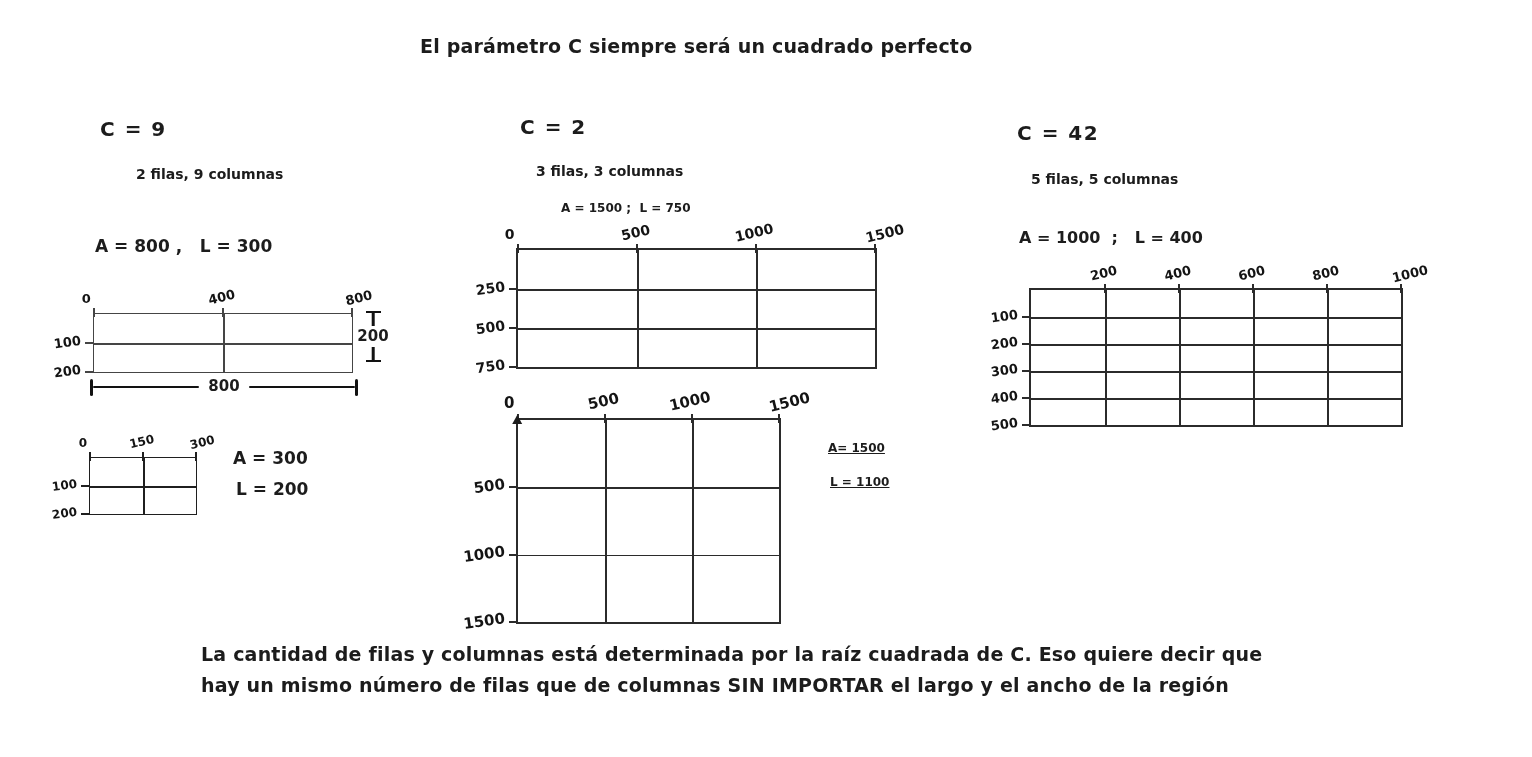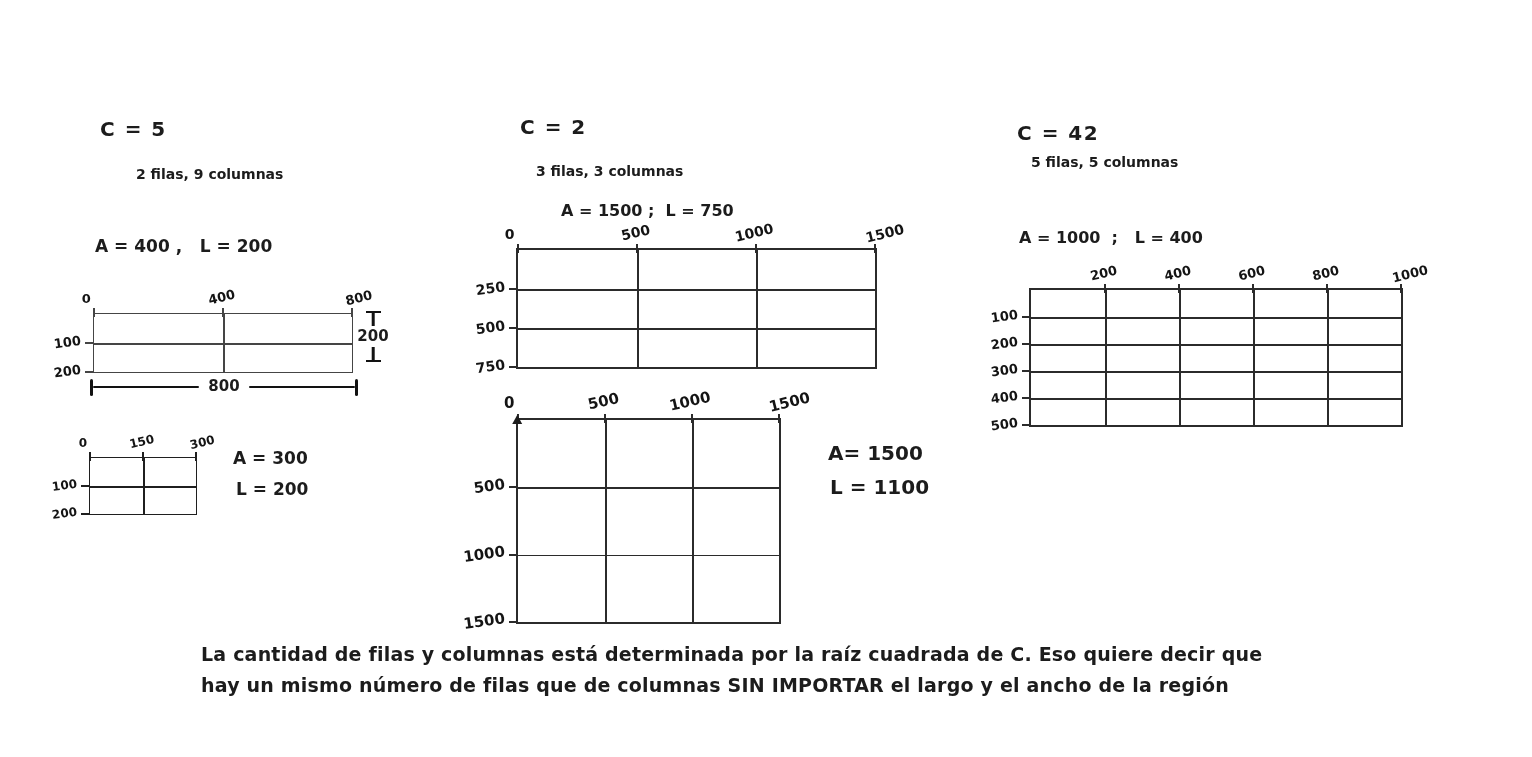--- a/index.html
+++ b/index.html
@@ -5,21 +5,21 @@
   html,body{margin:0;padding:0;background:#ffffff;}
   .canvas{
     position:relative;width:1532px;height:757px;background:#ffffff;
     overflow:hidden;font-family:"DejaVu Sans",sans-serif;color:#1c1c1c;
   }
   .hand{position:absolute;color:#1c1c1c;font-weight:600;white-space:pre;line-height:1.15;}
   .title{font-size:19px;letter-spacing:.2px;}
   .heading{font-size:20px;letter-spacing:1.5px;}
   .subtitle{font-size:14px;}
   .params{font-size:17px;font-weight:700;}
-  .side-label{font-size:20px;font-weight:700;}
+  .side-label{font-size:12px;font-weight:700;text-decoration:underline;}
   .footer{font-size:19px;letter-spacing:.2px;}
 
   .grid{position:absolute;box-sizing:border-box;background:transparent;}
   .gline{position:absolute;}
   .tickdash{position:absolute;}
   .tlabel{position:absolute;font-weight:700;color:#141414;white-space:nowrap;
           font-family:"DejaVu Sans",sans-serif;}
   .origin-arrow{position:absolute;width:0;height:0;
     border-left:5px solid transparent;border-right:5px solid transparent;
     border-bottom:9px solid #1c1c1c;}
@@ -37,24 +37,25 @@
     top:0;width:2.6px;height:100%;background:#121212;}
   .vdim .vcap.top{border-top:2.6px solid #121212;}
   .vdim .vcap.bottom{border-bottom:2.6px solid #121212;}
   .vdim .vdimlabel{font-size:15px;font-weight:700;position:static;padding:2px 0;}
 </style>
 </head>
 <body>
 
 <div class="canvas">
 
+  <div class="hand title" style="left:420px;top:36px;">El parámetro C siempre será un cuadrado perfecto</div>
 
-  <div class="hand heading" style="left:100px;top:118px;">C = 5</div>
+  <div class="hand heading" style="left:100px;top:118px;">C = 9</div>
   <div class="hand subtitle" style="left:136px;top:166px;">2 filas, 9 columnas</div>
-  <div class="hand params" style="left:95px;top:237px;">A = 400 ,   L = 200</div>
+  <div class="hand params" style="left:95px;top:237px;">A = 800 ,   L = 300</div>
 
   <div class="grid" style="left: 93px; top: 313px; width: 260px; height: 60px; border: 1.7px solid rgb(69, 69, 69);">
       <div class="gline" style="left: 50%; top: 0px; height: 100%; width: 1.6px; background: rgb(69, 69, 69);"></div>
       <div class="gline" style="top: 50%; left: 0px; width: 100%; height: 1.6px; background: rgb(69, 69, 69);"></div>
       <div class="tickdash" style="left: 0%; top: -6px; width: 2px; height: 9px; background: rgb(69, 69, 69); transform: translateX(-50%);"></div>
       <div class="tlabel" style="left: 0%; top: -8px; font-size: 13px; transform: translate(-135%, -100%);">0</div>
       <div class="tickdash" style="left: 50%; top: -6px; width: 2px; height: 9px; background: rgb(69, 69, 69); transform: translateX(-50%);"></div>
       <div class="tlabel" style="left: 50%; top: -8px; font-size: 13px; transform: translate(-55%, -110%) rotate(-13deg);">400</div>
       <div class="tickdash" style="left: 100%; top: -6px; width: 2px; height: 9px; background: rgb(69, 69, 69); transform: translateX(-50%);"></div>
       <div class="tlabel" style="left: 100%; top: -8px; font-size: 13px; transform: translate(-25%, -105%) rotate(-14deg);">800</div>
@@ -90,21 +91,21 @@
       <div class="tickdash" style="top: 50%; left: -9px; width: 8px; height: 2px; background: rgb(31, 31, 31); transform: translateY(-50%);"></div>
       <div class="tlabel" style="top: 50%; left: -13px; font-size: 12px; transform: translate(-100%, -55%) rotate(-8deg);">100</div>
       <div class="tickdash" style="top: 100%; left: -9px; width: 8px; height: 2px; background: rgb(31, 31, 31); transform: translateY(-50%);"></div>
       <div class="tlabel" style="top: 100%; left: -13px; font-size: 12px; transform: translate(-100%, -55%) rotate(-8deg);">200</div>
     </div>
   <div class="hand params" style="left:233px;top:449px;">A = 300</div>
   <div class="hand params" style="left:236px;top:480px;text-align:center;">L = 200</div>
 
   <div class="hand heading" style="left:520px;top:116px;">C = 2</div>
   <div class="hand subtitle" style="left:536px;top:163px;">3 filas, 3 columnas</div>
-  <div class="hand params" style="left:561px;top:202px;font-size:16px;">A = 1500 ;  L = 750</div>
+  <div class="hand params" style="left:561px;top:202px;font-size:12px;">A = 1500 ;  L = 750</div>
 
   <div class="grid" style="left: 516px; top: 248px; width: 361px; height: 121px; border: 2.2px solid rgb(43, 43, 43);">
       <div class="gline" style="left: 33.3333%; top: 0px; height: 100%; width: 1.6px; background: rgb(43, 43, 43);"></div>
       <div class="gline" style="left: 66.6667%; top: 0px; height: 100%; width: 1.6px; background: rgb(43, 43, 43);"></div>
       <div class="gline" style="top: 33.3333%; left: 0px; width: 100%; height: 1.6px; background: rgb(43, 43, 43);"></div>
       <div class="gline" style="top: 66.6667%; left: 0px; width: 100%; height: 1.6px; background: rgb(43, 43, 43);"></div>
       <div class="tickdash" style="left: 0%; top: -6px; width: 2px; height: 9px; background: rgb(43, 43, 43); transform: translateX(-50%);"></div>
       <div class="tlabel" style="left: 0%; top: -8px; font-size: 14px; transform: translate(-135%, -100%);">0</div>
       <div class="tickdash" style="left: 33.33%; top: -6px; width: 2px; height: 9px; background: rgb(43, 43, 43); transform: translateX(-50%);"></div>
       <div class="tlabel" style="left: 33.33%; top: -8px; font-size: 14px; transform: translate(-55%, -110%) rotate(-13deg);">500</div>
@@ -138,21 +139,21 @@
       <div class="tlabel" style="top: 66.67%; left: -13px; font-size: 15px; transform: translate(-100%, -55%) rotate(-8deg);">1000</div>
       <div class="tickdash" style="top: 100%; left: -9px; width: 8px; height: 2px; background: rgb(43, 43, 43); transform: translateY(-50%);"></div>
       <div class="tlabel" style="top: 100%; left: -13px; font-size: 15px; transform: translate(-100%, -55%) rotate(-8deg);">1500</div>
       <div class="origin-arrow" style="left: 0px; top: -5px; transform: translateX(-58%);"></div>
     </div>
 
   <div class="hand side-label" style="left:828px;top:442px;">A= 1500</div>
   <div class="hand side-label" style="left:830px;top:476px;">L = 1100</div>
 
   <div class="hand heading" style="left:1017px;top:122px;">C = 42</div>
-  <div class="hand subtitle" style="left:1031px;top:154px;">5 filas, 5 columnas</div>
+  <div class="hand subtitle" style="left:1031px;top:171px;">5 filas, 5 columnas</div>
   <div class="hand params" style="left:1019px;top:229px;font-size:16px;">A = 1000  ;   L = 400</div>
 
   <div class="grid" style="left: 1029px; top: 288px; width: 374px; height: 139px; border: 2px solid rgb(43, 43, 43);">
       <div class="gline" style="left: 20%; top: 0px; height: 100%; width: 1.6px; background: rgb(43, 43, 43);"></div>
       <div class="gline" style="left: 40%; top: 0px; height: 100%; width: 1.6px; background: rgb(43, 43, 43);"></div>
       <div class="gline" style="left: 60%; top: 0px; height: 100%; width: 1.6px; background: rgb(43, 43, 43);"></div>
       <div class="gline" style="left: 80%; top: 0px; height: 100%; width: 1.6px; background: rgb(43, 43, 43);"></div>
       <div class="gline" style="top: 20%; left: 0px; width: 100%; height: 1.6px; background: rgb(43, 43, 43);"></div>
       <div class="gline" style="top: 40%; left: 0px; width: 100%; height: 1.6px; background: rgb(43, 43, 43);"></div>
       <div class="gline" style="top: 60%; left: 0px; width: 100%; height: 1.6px; background: rgb(43, 43, 43);"></div>

